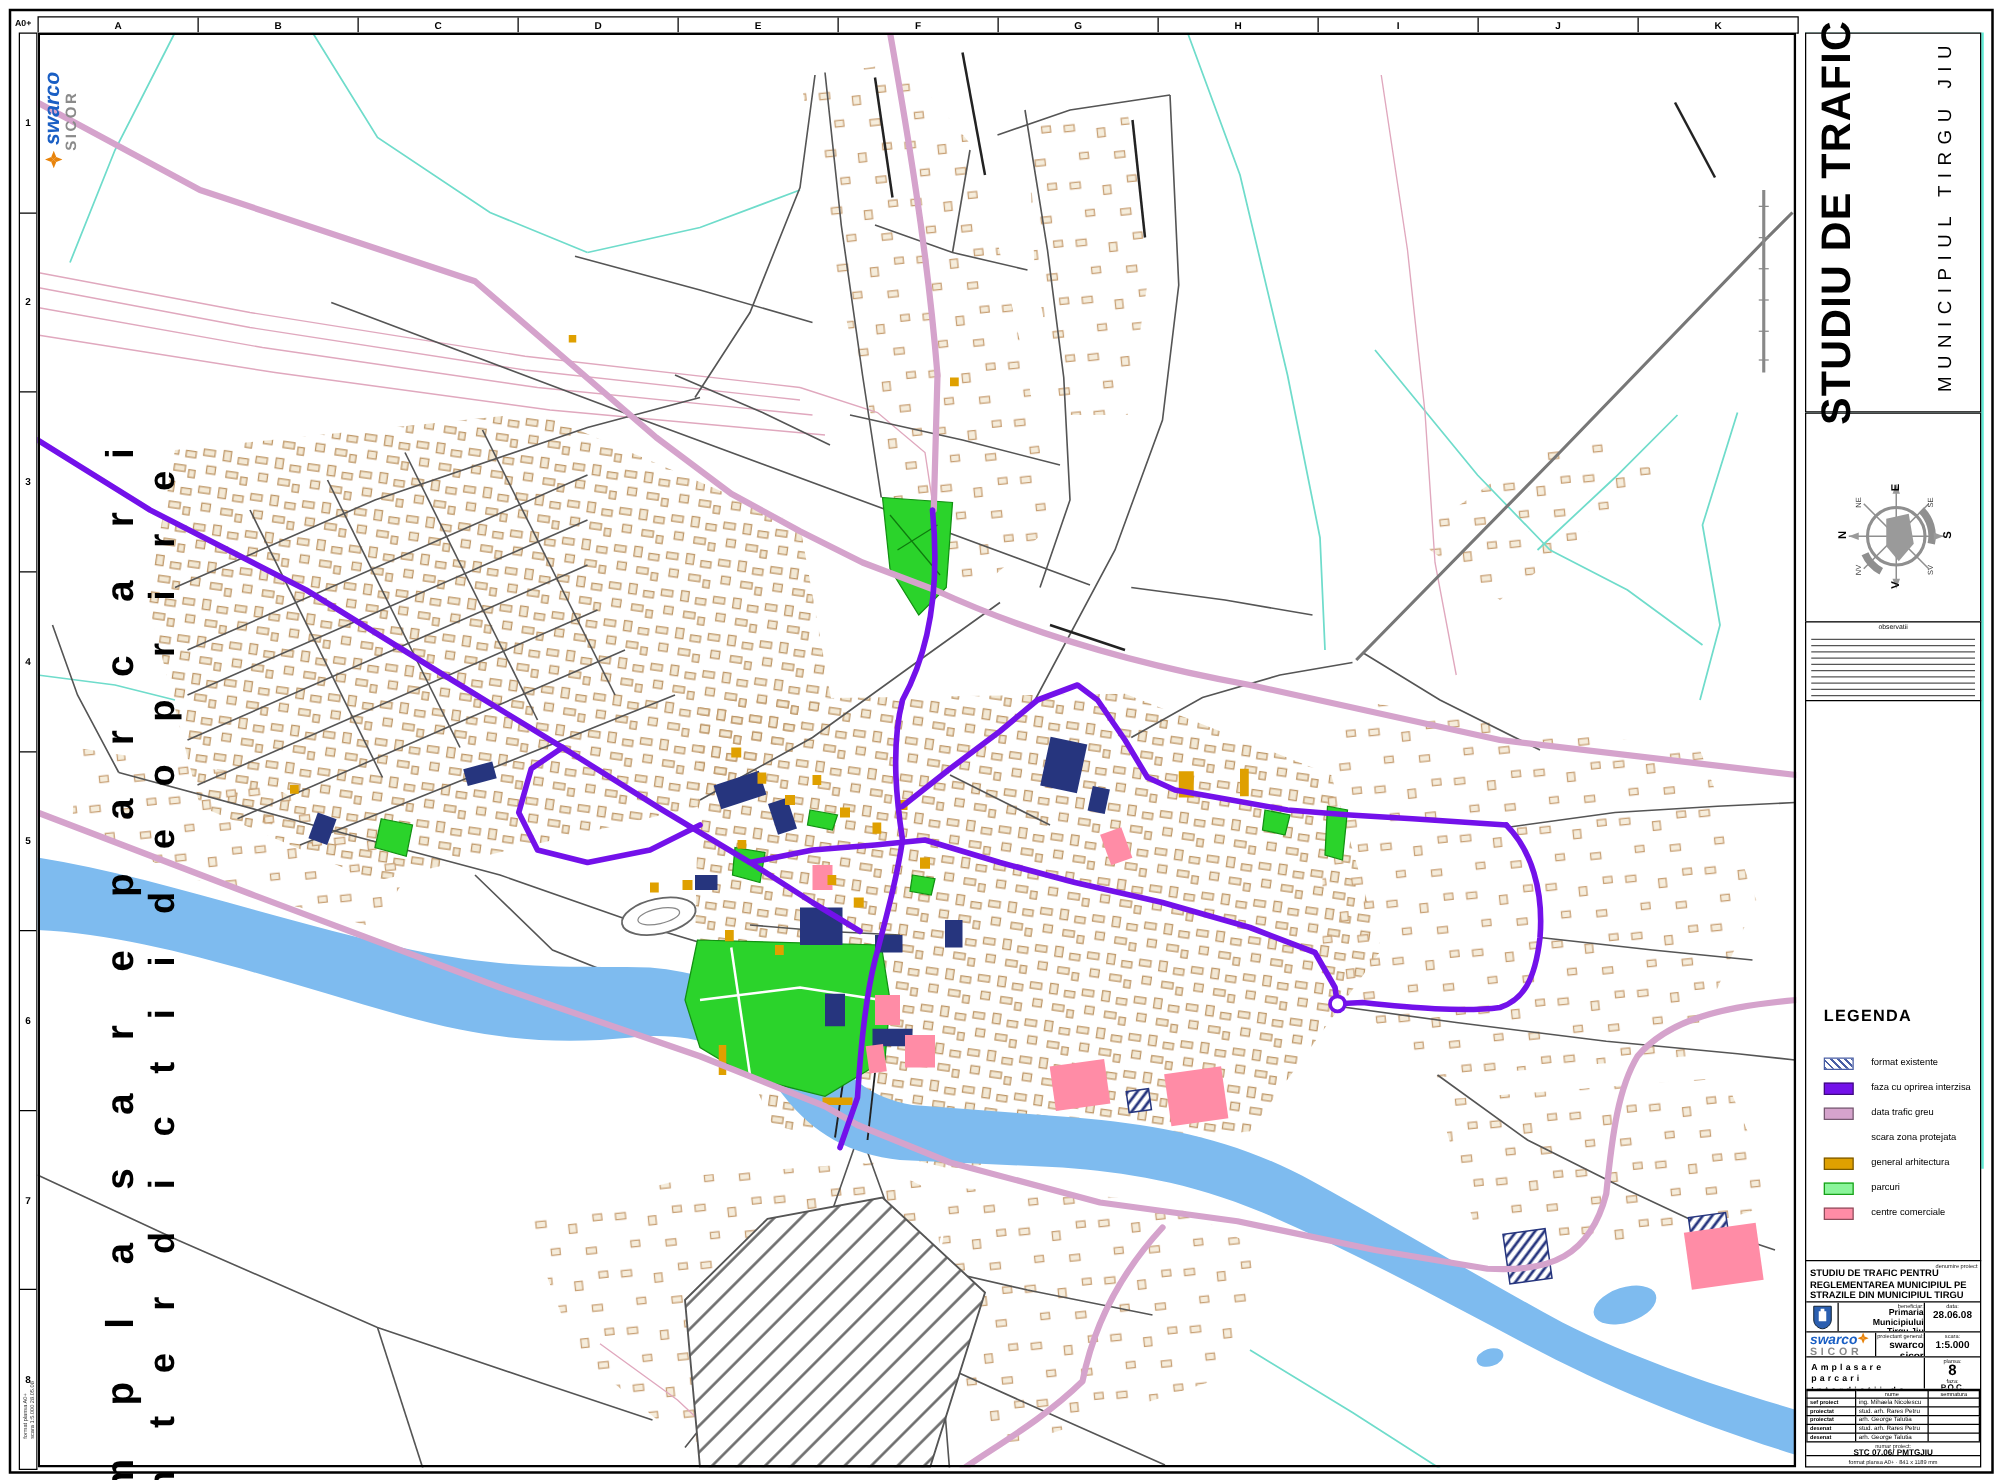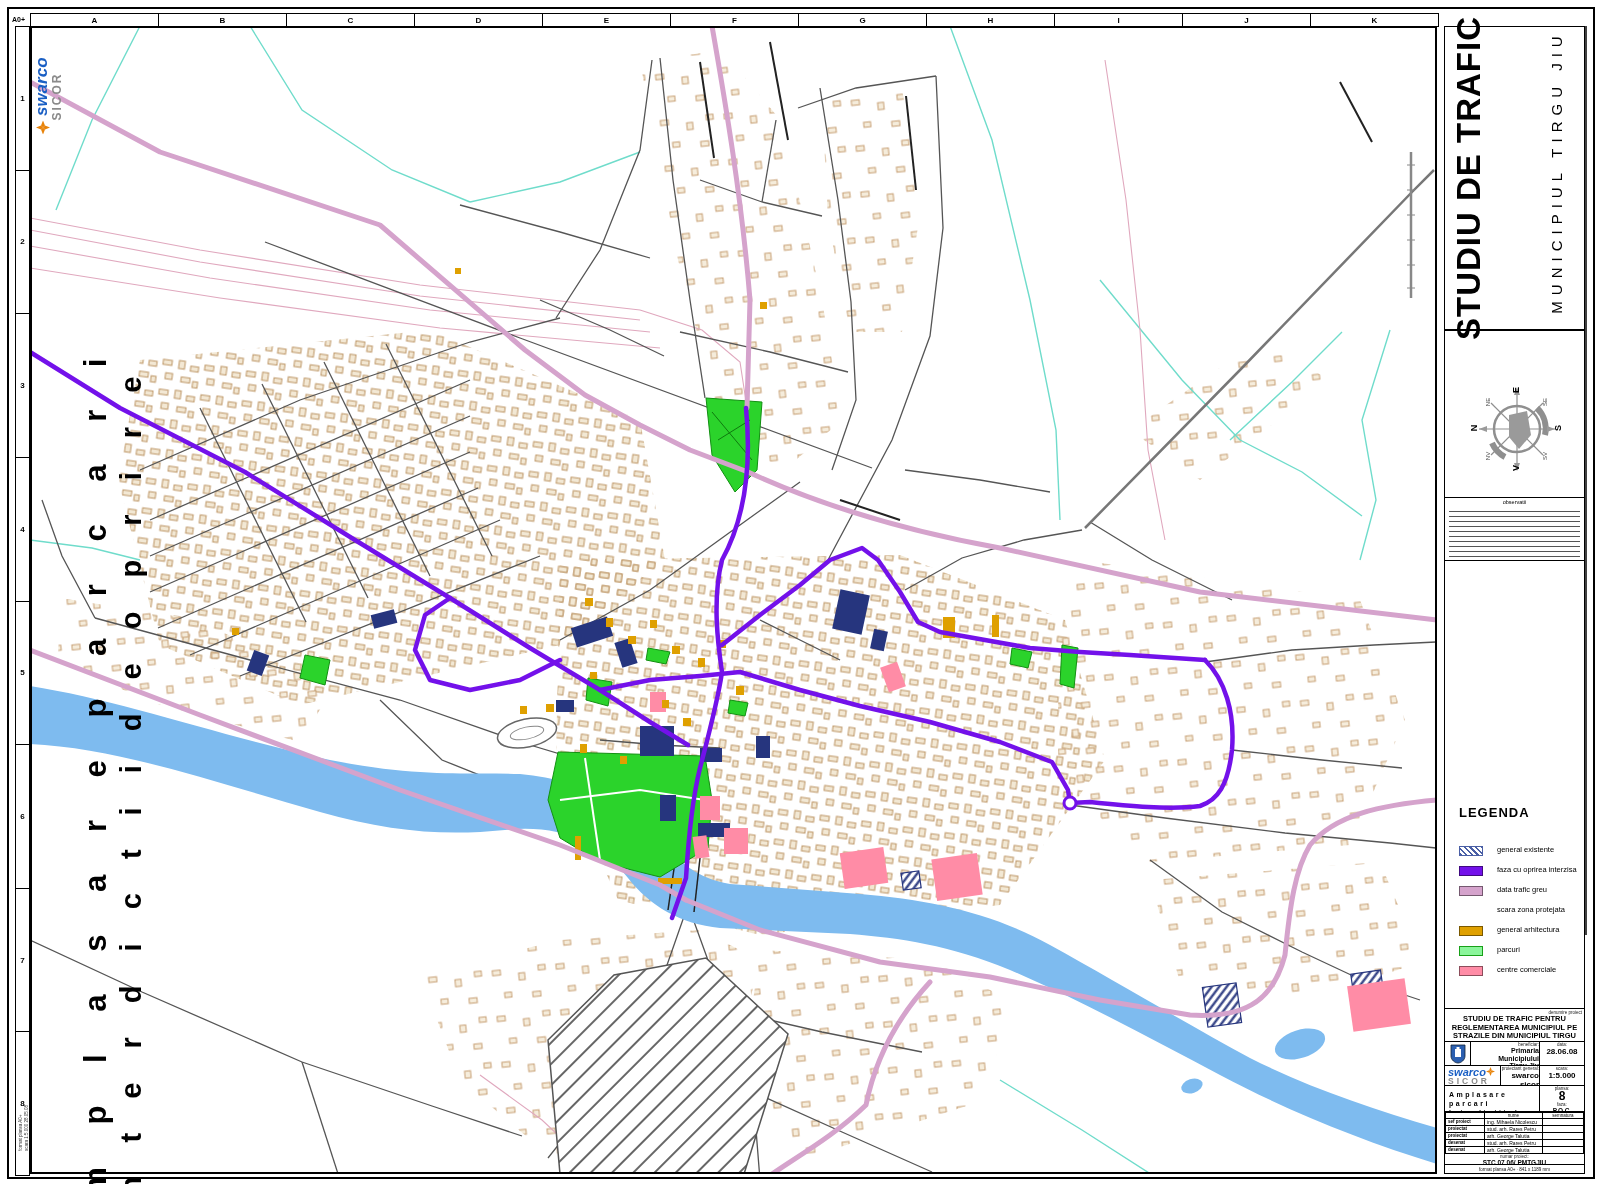--- a/index.html
+++ b/index.html
@@ -21,21 +21,21 @@
   #map-wrap{left:30px;top:26px;width:1407px;height:1148px;background:#fff;}
   
   .vtxt{position:absolute;white-space:nowrap;transform:translate(-50%,-50%) rotate(-90deg);}
   #big-title-1{left:96px;top:800px;font-size:31px;font-weight:bold;letter-spacing:17px;}
   #big-title-2{left:131px;top:800px;font-size:29px;font-weight:bold;letter-spacing:13px;}
   #corner-logo{left:48px;top:96px;text-align:left;}
   #corner-logo .sw-word{font-size:17px;font-weight:bold;font-style:italic;color:#1A5FC4;}
   #corner-logo .sw-sub{font-size:12px;font-weight:bold;color:#8a8a8a;letter-spacing:2px;display:block;margin-left:14px;margin-top:-2px;}
   #plot-stamp{left:23px;top:1128px;font-size:4.5px;color:#333;line-height:5.5px;text-align:left;}
   
-  #panel{left:1444px;top:26px;width:143px;height:909px;background:#404040;}
+  #panel{left:1444px;top:26px;width:143px;height:909px;background:#5eead4;}
   .pbox{position:absolute;left:0;width:141px;border:1.5px solid #000;background:#fff;box-sizing:border-box;}
   #pbox-title{top:0;height:304px;}
   #pbox-compass{top:304px;height:168px;}
   #pbox-notes{top:471px;height:64px;}
   #pbox-legend{top:534px;height:449px;}
   #pbox-cartouche{top:982px;height:166px;}
   #main-title{left:1469px;top:178px;font-size:33px;font-weight:bold;letter-spacing:1px;}
   #sub-title{left:1556px;top:172px;font-size:15px;letter-spacing:6px;font-weight:normal;}
   .compass-label{position:absolute;font-size:9px;font-weight:bold;transform:translate(-50%,-50%) rotate(-90deg);}
   .compass-label.sm{font-size:6px;font-weight:normal;color:#444;}
@@ -46,21 +46,21 @@
   #legend-content{padding:244px 0 0 14px;}
   #legend-title{font-size:13px;font-weight:bold;letter-spacing:1px;margin-bottom:26px;}
   .lg-row{display:flex;align-items:flex-start;margin-bottom:9px;min-height:11px;}
   .lg-swatch{width:24px;height:10px;margin-right:14px;flex:0 0 24px;box-sizing:border-box;}
   .lg-label{font-size:7.5px;line-height:8.5px;max-width:86px;}
   
   #pbox-cartouche{display:flex;flex-direction:column;font-size:6px;}
   .tb-row{border-bottom:1px solid #000;box-sizing:border-box;overflow:hidden;}
   #tb-head{height:35px;}
   #tb-head .mini-label{text-align:right;font-size:4.5px;padding:1px 2px 0 0;color:#222;}
-  #tb-head .proj-title{text-align:center;font-weight:bold;font-size:7.5px;line-height:8.5px;padding:0 3px;}
+  #tb-head .proj-title{font-weight:bold;font-size:7.5px;line-height:8.5px;padding:0 3px;}
   #tb-benef{height:25px;display:flex;}
   #tb-proj{height:21px;display:flex;}
   #tb-plansa{height:27px;display:flex;}
   #tb-table{height:44px;}
   #tb-numar{height:12px;text-align:center;}
   #tb-footer{height:8px;border-bottom:none;font-size:4.5px;display:flex;align-items:center;justify-content:center;color:#111;}
   .tb-col{border-right:1px solid #000;box-sizing:border-box;overflow:hidden;}
   .tb-col:last-child{border-right:none;}
   .mini-label{font-size:4.5px;color:#222;}
   .c-logo{flex:0 0 26px;display:flex;align-items:center;justify-content:center;}
@@ -418,21 +418,21 @@
         <div class="note-line"></div>
         <div class="note-line"></div>
       </div>
   </div>
   <div class="pbox" id="pbox-legend">
     <div id="legend-content">
       <div id="legend-title">LEGENDA</div>
       <div id="legend-items">
           <div class="lg-row">
             <div class="lg-swatch" style="background: repeating-linear-gradient(45deg, rgb(74, 95, 165) 0px, rgb(74, 95, 165) 1.5px, rgb(255, 255, 255) 1.5px, rgb(255, 255, 255) 4px); border: 1px solid rgb(74, 95, 165);"></div>
-            <div class="lg-label">general existente</div>
+            <div class="lg-label">format existente</div>
           </div>
           <div class="lg-row">
             <div class="lg-swatch" style="background: rgb(115, 17, 234); border: 1px solid rgba(0, 0, 0, 0.45);"></div>
             <div class="lg-label">faza cu oprirea interzisa</div>
           </div>
           <div class="lg-row">
             <div class="lg-swatch" style="background: rgb(213, 163, 204); border: 1px solid rgba(0, 0, 0, 0.45);"></div>
             <div class="lg-label">data trafic greu</div>
           </div>
           <div class="lg-row">

